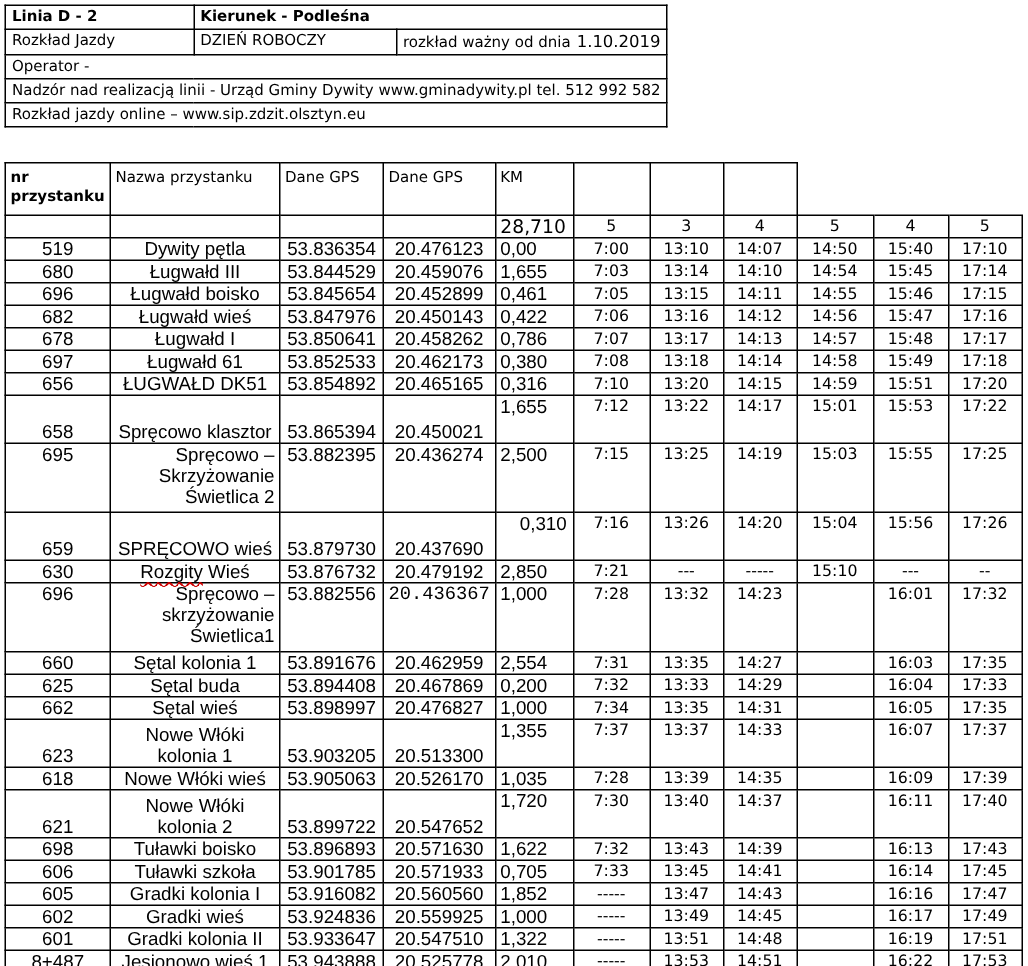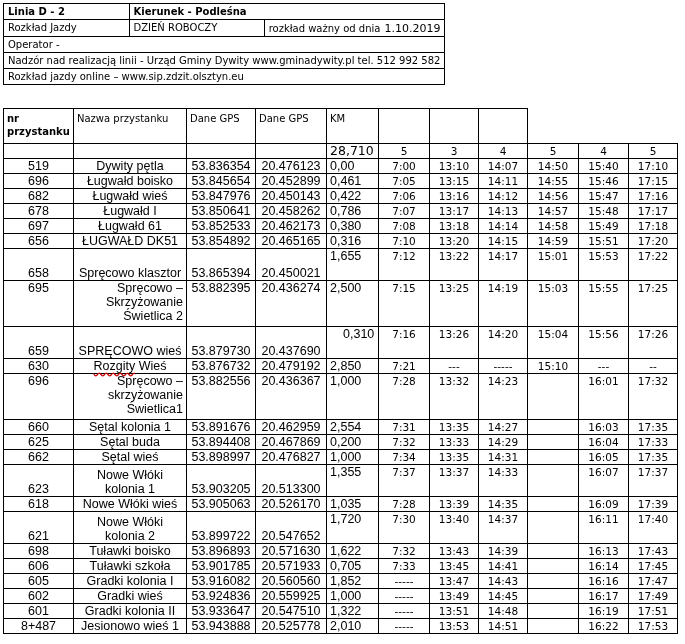--- a/index.html
+++ b/index.html
@@ -112,20 +112,33 @@
         <td class="c">20.476123</td>
         <td class="l km top">0,00</td>
         <td class="t top">7:00</td>
         <td class="t top">13:10</td>
         <td class="t top">14:07</td>
         <td class="t top">14:50</td>
         <td class="t top">15:40</td>
         <td class="t top">17:10</td>
       </tr>
       <tr>
+        <td class="c">680</td>
+        <td class="c name">Ługwałd III</td>
+        <td class="c">53.844529</td>
+        <td class="c">20.459076</td>
+        <td class="l km top">1,655</td>
+        <td class="t top">7:03</td>
+        <td class="t top">13:14</td>
+        <td class="t top">14:10</td>
+        <td class="t top">14:54</td>
+        <td class="t top">15:45</td>
+        <td class="t top">17:14</td>
+      </tr>
+      <tr>
         <td class="c">696</td>
         <td class="c name">Ługwałd boisko</td>
         <td class="c">53.845654</td>
         <td class="c">20.452899</td>
         <td class="l km top">0,461</td>
         <td class="t top">7:05</td>
         <td class="t top">13:15</td>
         <td class="t top">14:11</td>
         <td class="t top">14:55</td>
         <td class="t top">15:46</td>
@@ -232,21 +245,21 @@
         <td class="t top">---</td>
         <td class="t top">-----</td>
         <td class="t top">15:10</td>
         <td class="t top">---</td>
         <td class="t top">--</td>
       </tr>
       <tr class="multi-top">
         <td class="c" style="height: 45px;">696</td>
         <td class="c name" style="height: 45px;">Spręcowo – skrzyżowanie Świetlica1</td>
         <td class="c" style="height: 45px;">53.882556</td>
-        <td class="c" style="height: 45px;">20.436367</td>
+        <td class="c" style="height: 45px; font-family: Liberation Mono, monospace;">20.436367</td>
         <td class="l km top" style="height: 45px;">1,000</td>
         <td class="t top" style="height: 45px;">7:28</td>
         <td class="t top" style="height: 45px;">13:32</td>
         <td class="t top" style="height: 45px;">14:23</td>
         <td class="t top" style="height: 45px;"></td>
         <td class="t top" style="height: 45px;">16:01</td>
         <td class="t top" style="height: 45px;">17:32</td>
       </tr>
       <tr>
         <td class="c">660</td>

